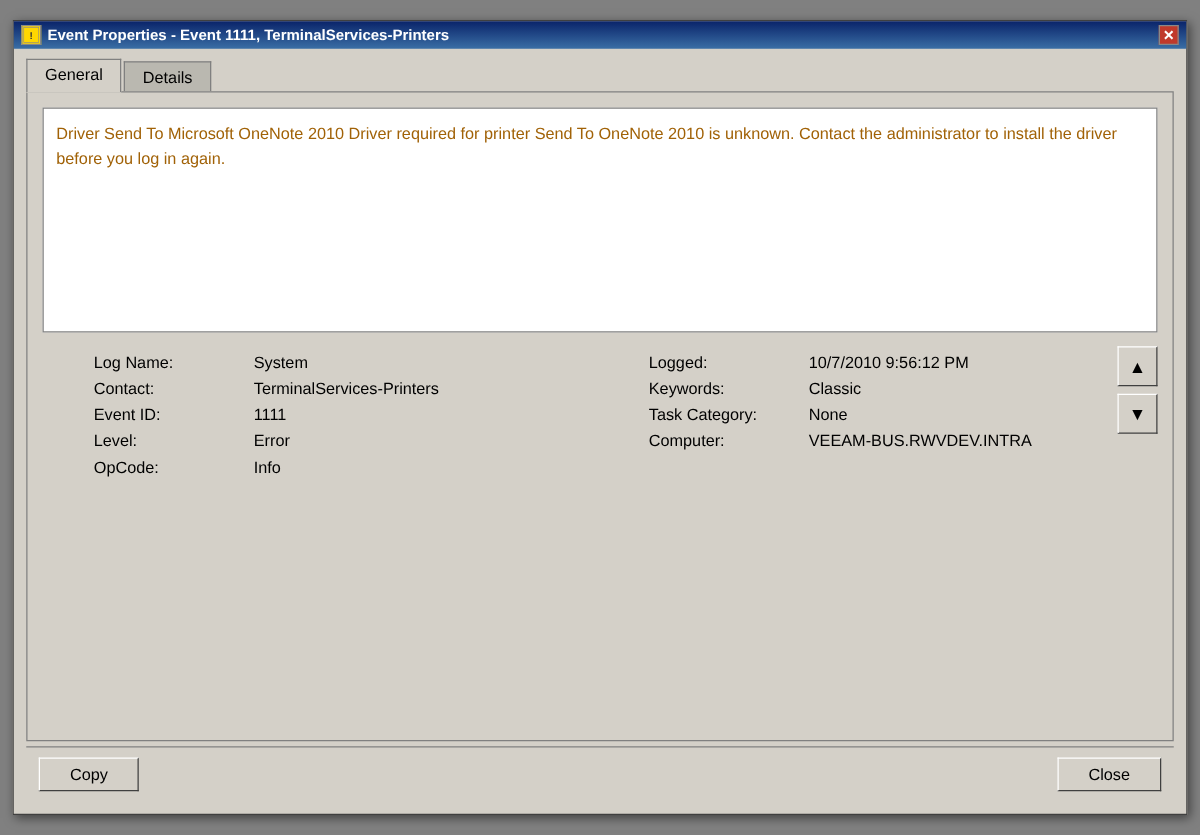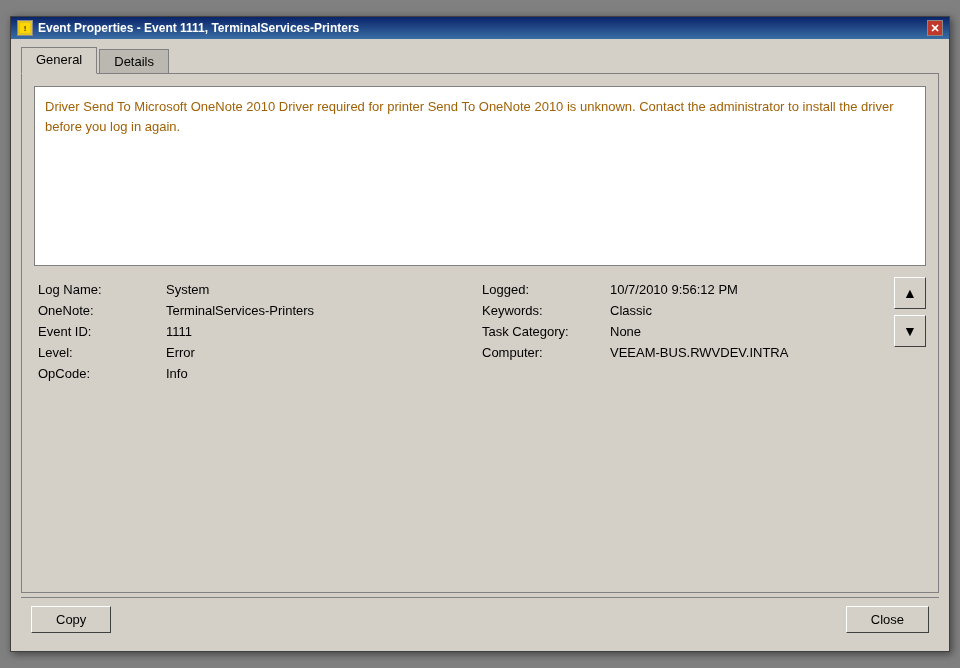--- a/index.html
+++ b/index.html
@@ -135,20 +135,21 @@
       display: grid;
       grid-template-columns: 1fr 1fr;
       gap: 0;
       margin-left: 4px;
     }
 
     .info-left, .info-right {
       display: flex;
       flex-direction: column;
       gap: 6px;
+      margin-left: 37px;
     }
 
     .info-row {
       display: flex;
       gap: 8px;
       align-items: baseline;
     }
 
     .info-label {
       color: #000;
@@ -260,21 +261,21 @@
       </div>
 
       <div class="info-grid">
 
         <div class="info-left">
           <div class="info-row">
             <span class="info-label">Log Name:</span>
             <span class="info-value">System</span>
           </div>
           <div class="info-row">
-            <span class="info-label">OneNote:</span>
+            <span class="info-label">Contact:</span>
             <span class="info-value">TerminalServices-Printers</span>
           </div>
           <div class="info-row">
             <span class="info-label">Event ID:</span>
             <span class="info-value">1111</span>
           </div>
           <div class="info-row">
             <span class="info-label">Level:</span>
             <span class="info-value">Error</span>
           </div>

